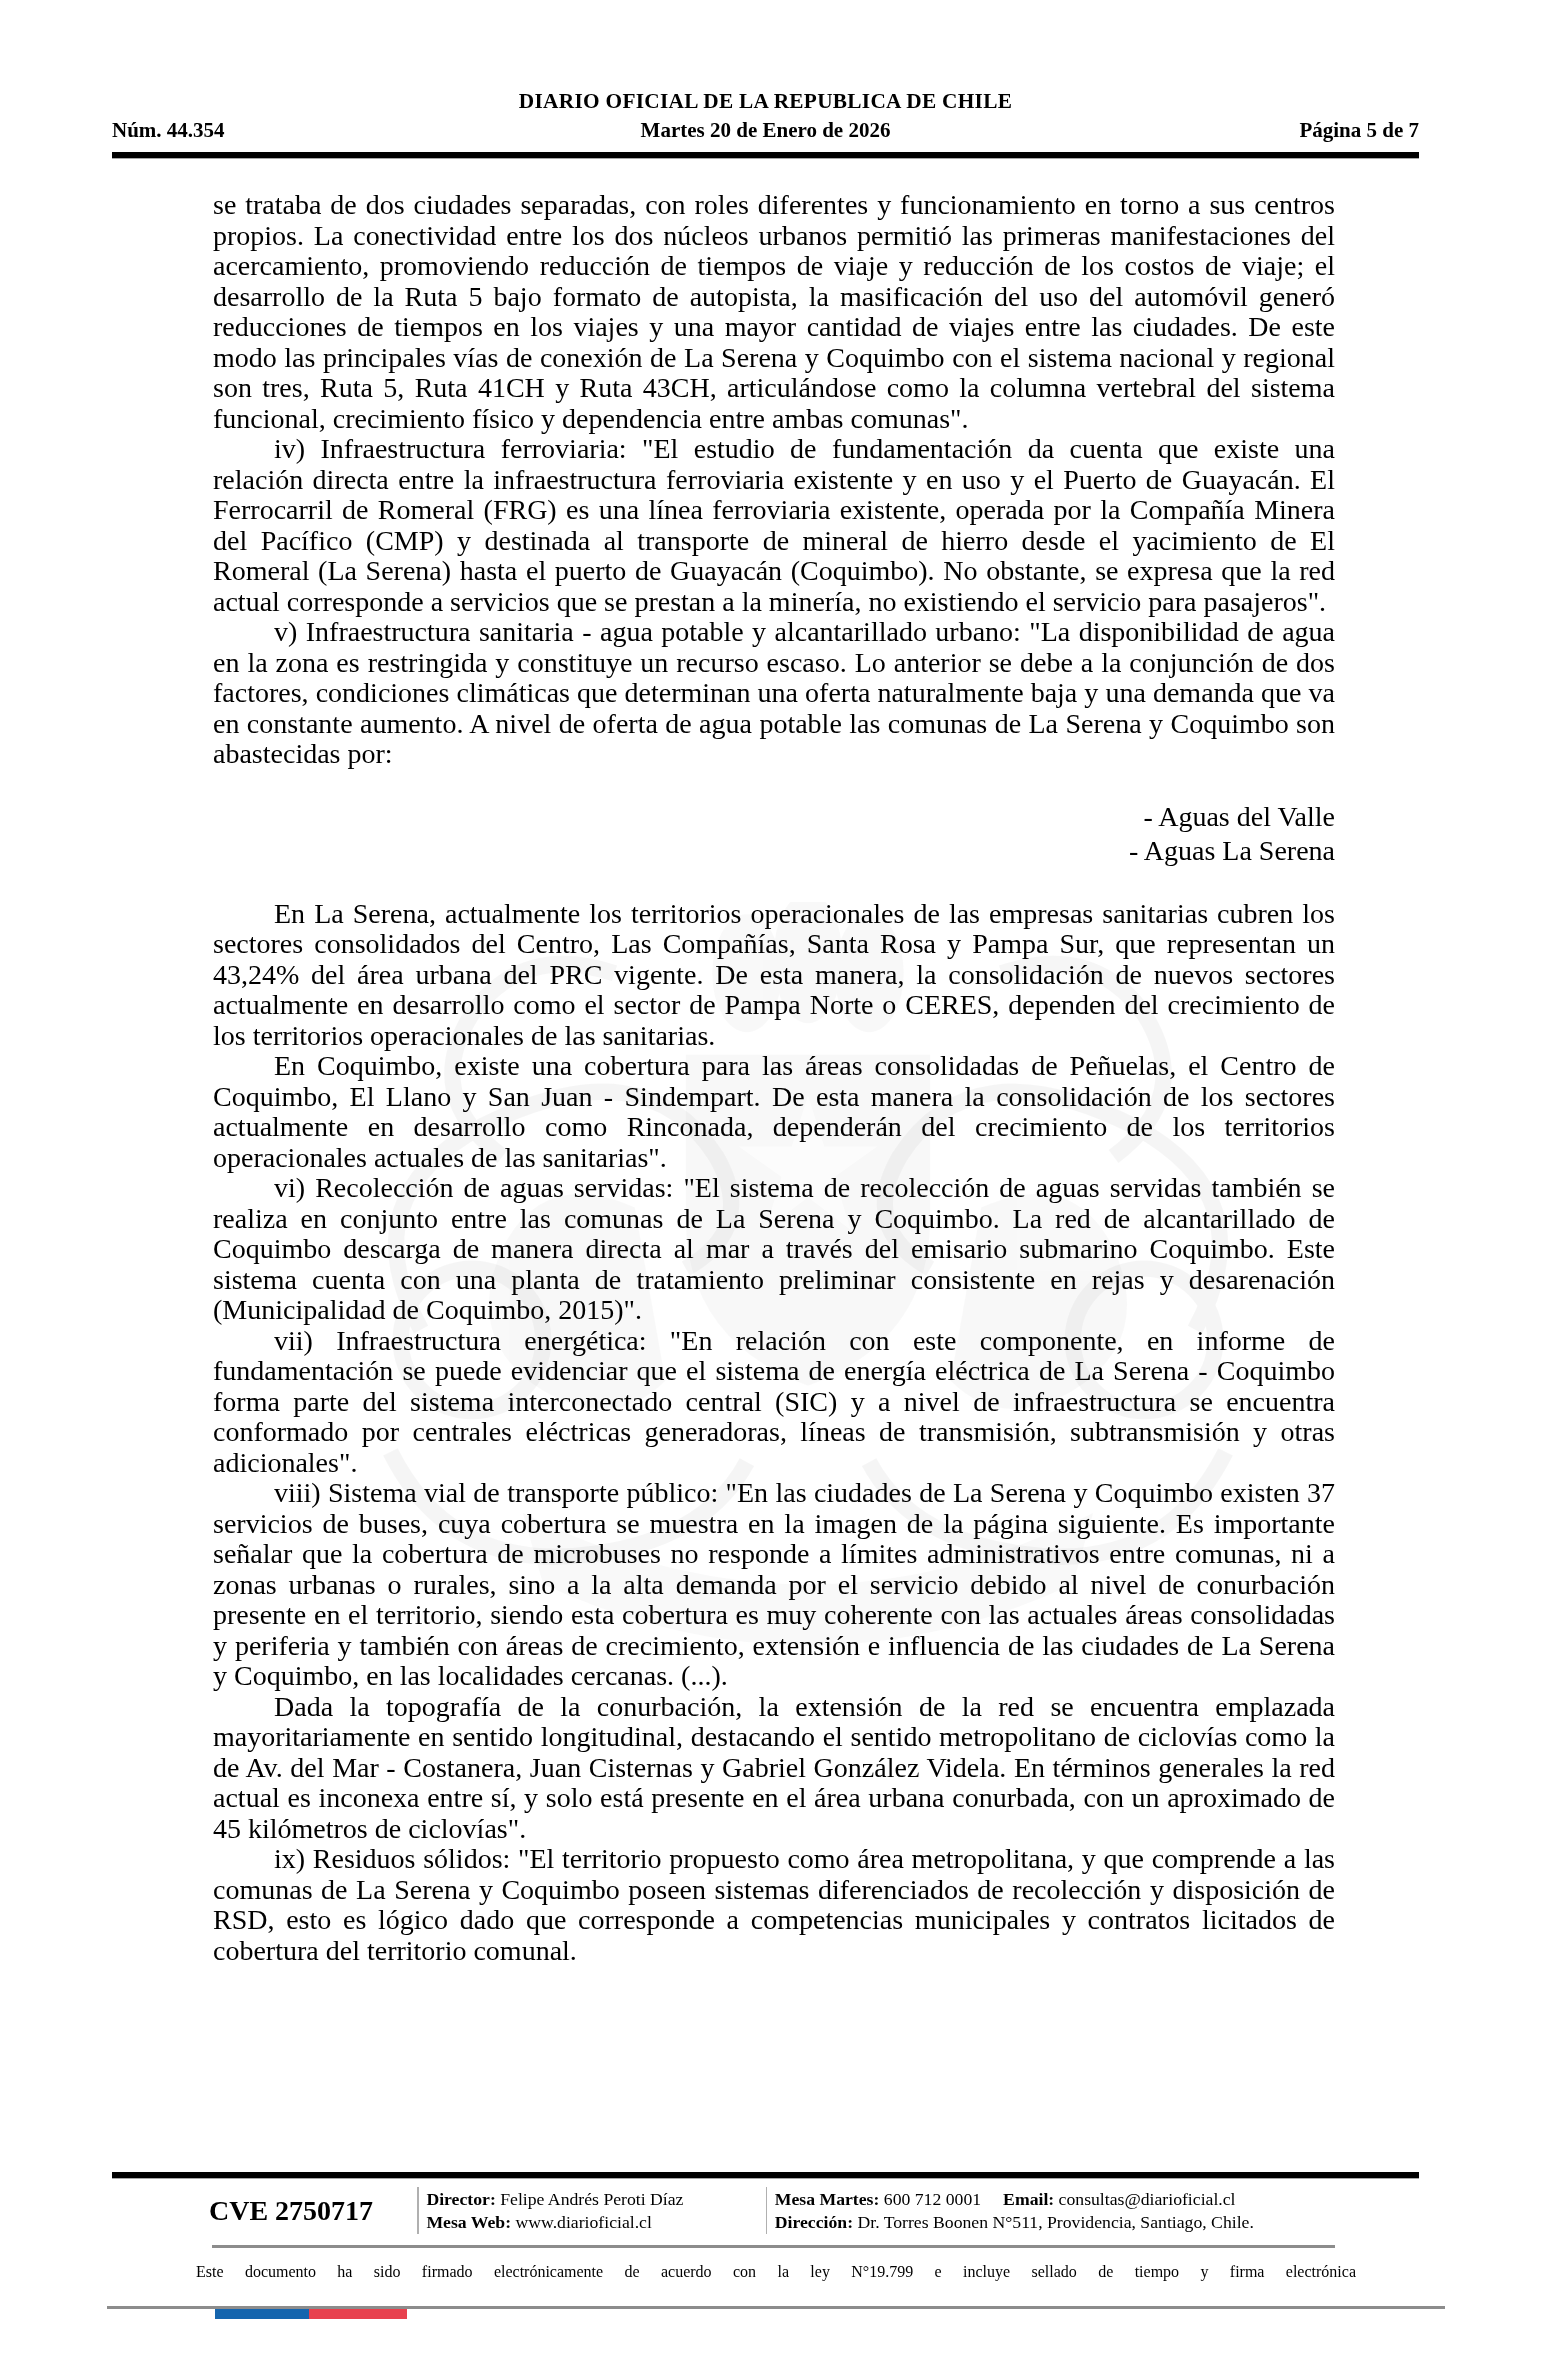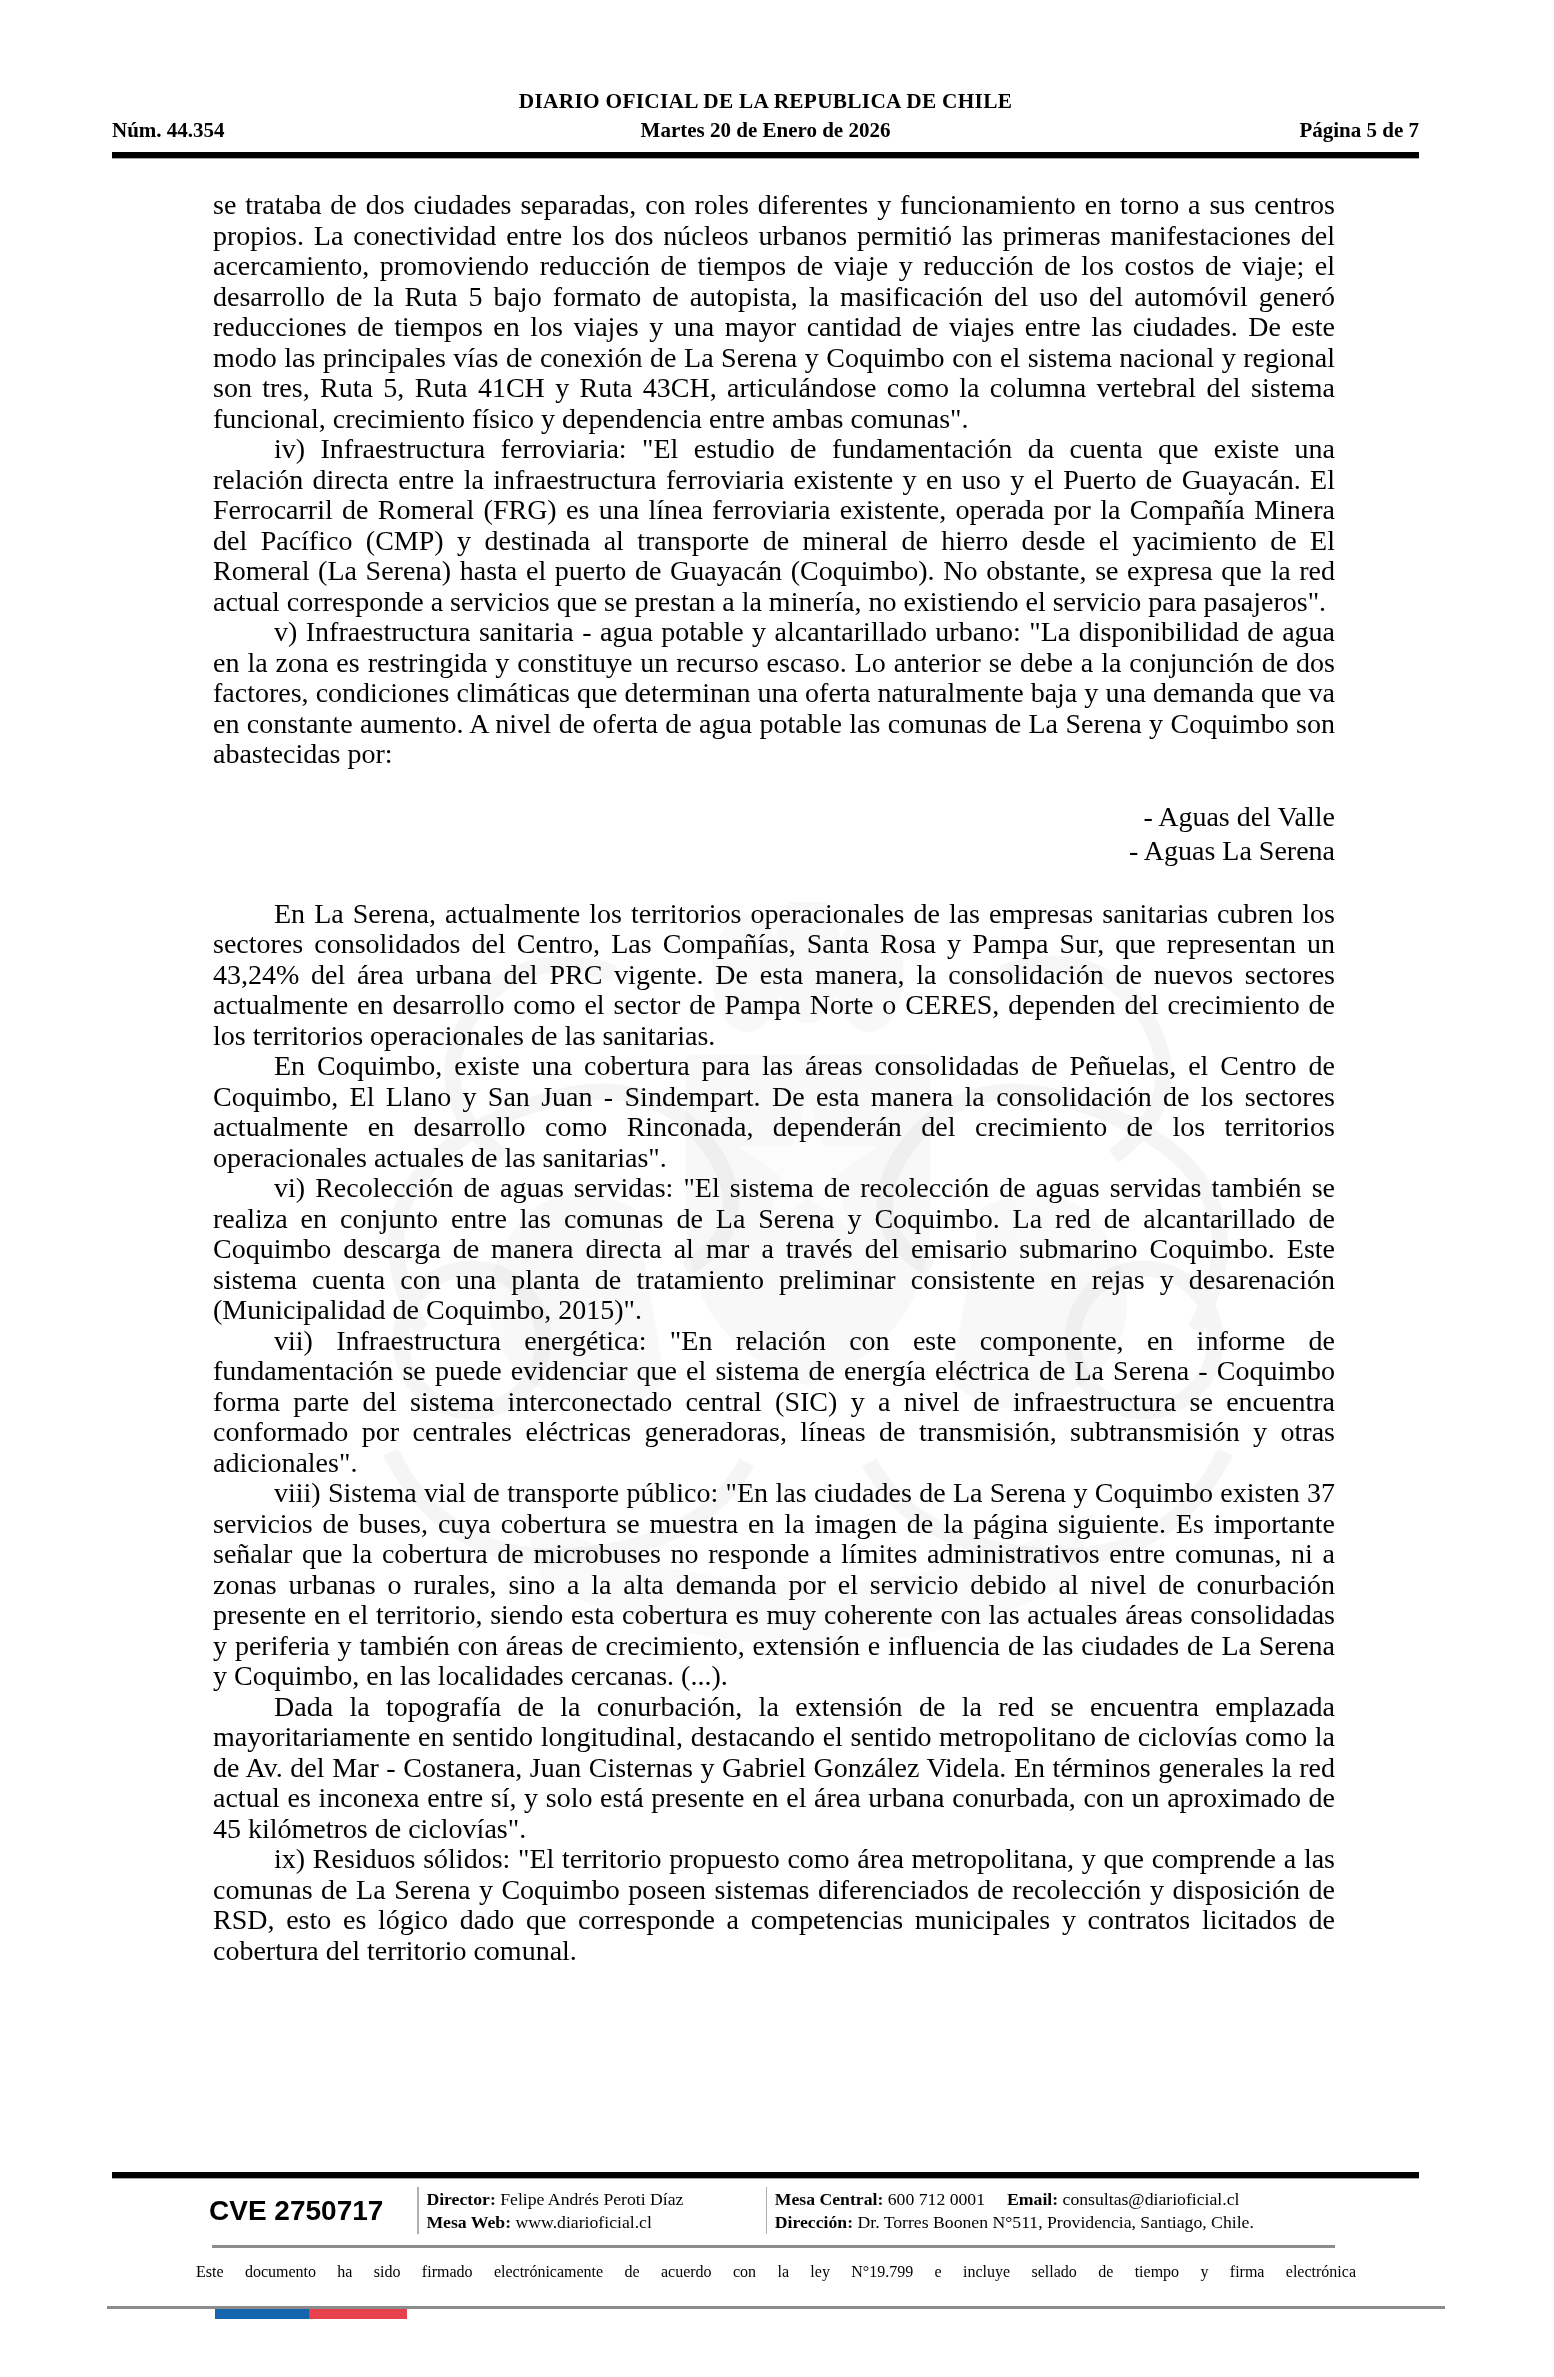--- a/index.html
+++ b/index.html
@@ -32,21 +32,21 @@
   .doc-body p{margin:0;text-indent:61px;}
   .doc-body p.noindent{text-indent:0;}
   .doc-list{margin:30.5px 0 30.5px 61px;line-height:34px;text-align:right;}
   
   .cve-block{
     position:absolute;left:209px;top:2187px;width:1146px;
     display:flex;align-items:stretch;
   }
   .cve-num{
     width:201px;display:flex;align-items:center;
-    font-family:Liberation Sans, sans-serif;font-weight:bold;font-size:28px;
+    font-family:Liberation Serif, serif;font-weight:bold;font-size:28px;
   }
   .cve-sep{width:1.8px;background:#b0b0b0;margin:0 7.3px;}
   .cve-col{font-size:17.7px;line-height:23px;padding-top:1.2px;}
   .cve-col.c1{width:332px;}
   .cve-col.c2{flex:1;}
   .cve-col b{font-weight:bold;}
   .sp{display:inline-block;width:22px;}
   .rule-gray{position:absolute;height:3px;background:#8c8c8c;}
   #rule-footer{top:2245px;left:212px;width:1123px;}
   #rule-page-bottom{top:2306px;left:107px;width:1338px;}
@@ -118,21 +118,21 @@
 
 <div class="cve-block">
   <div class="cve-num">CVE 2750717</div>
   <div class="cve-sep"></div>
   <div class="cve-col c1">
     <div><b>Director:</b> <span>Felipe Andrés Peroti Díaz</span></div>
     <div><b>Mesa Web:</b> <span>www.diarioficial.cl</span></div>
   </div>
   <div class="cve-sep"></div>
   <div class="cve-col c2">
-    <div><b>Mesa Central:</b> <span>600 712 0001</span><span class="sp"></span><b>Email:</b> <span>consultas@diarioficial.cl</span></div>
+    <div><b>Mesa Martes:</b> <span>600 712 0001</span><span class="sp"></span><b>Email:</b> <span>consultas@diarioficial.cl</span></div>
     <div><b>Dirección:</b> <span>Dr. Torres Boonen N°511, Providencia, Santiago, Chile.</span></div>
   </div>
 </div>
 
 <div class="rule-gray" id="rule-footer"></div>
 
 <div class="legal">
   <div class="l1">Este documento ha sido firmado electrónicamente de acuerdo con la ley N°19.799 e incluye sellado de tiempo y firma electrónica</div>
 </div>
 

